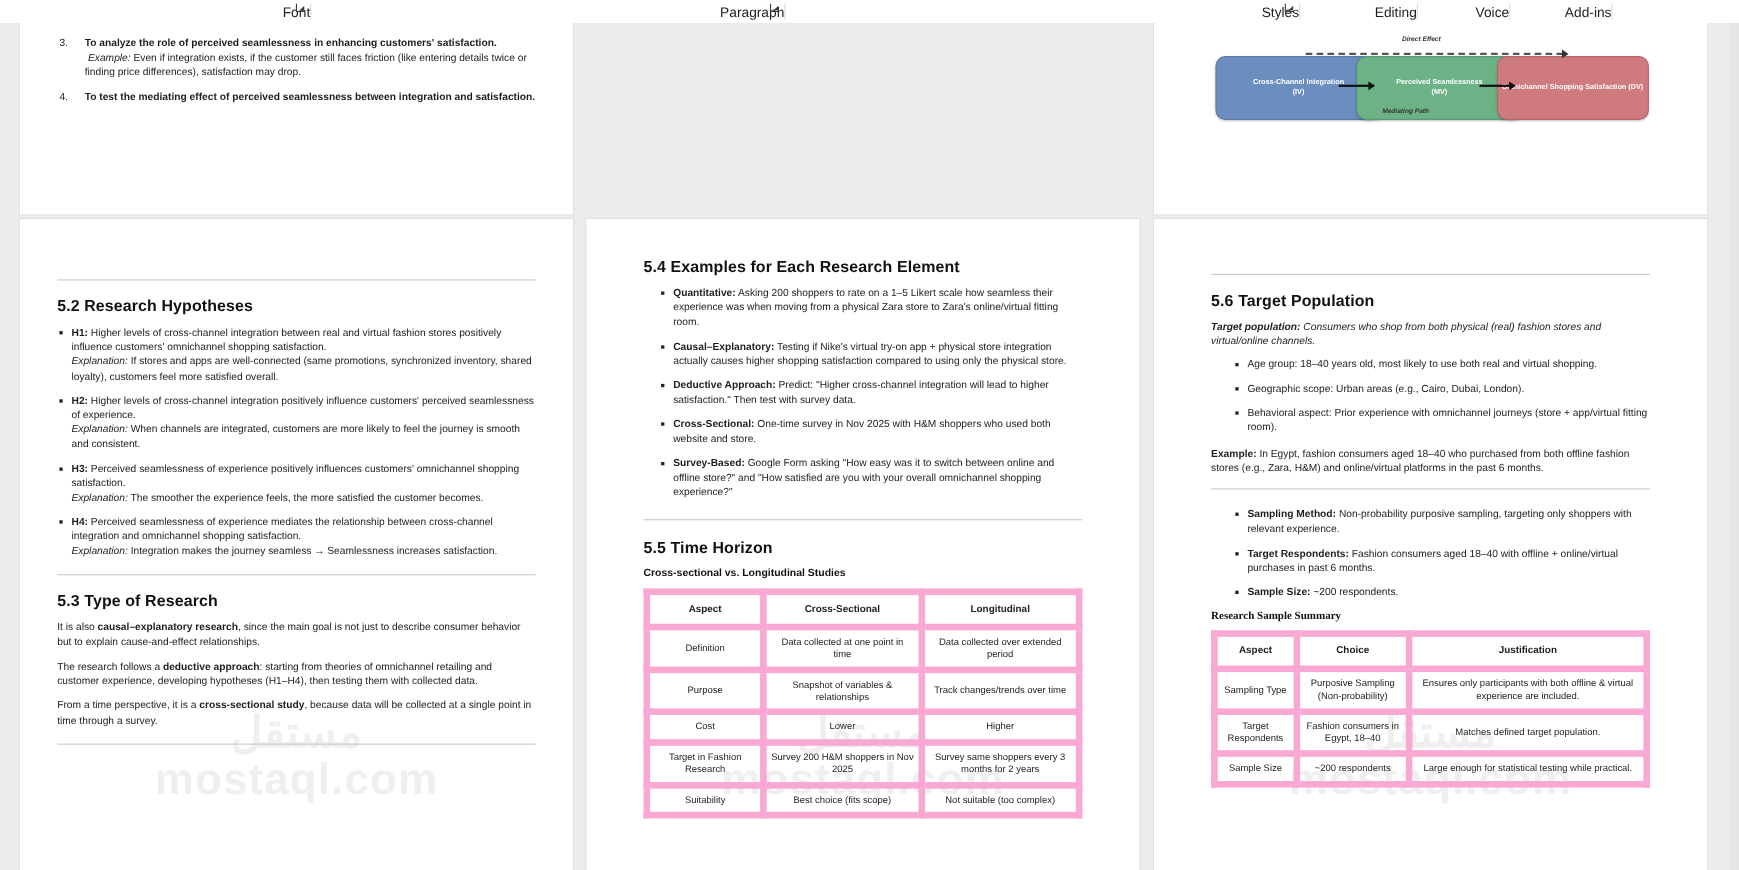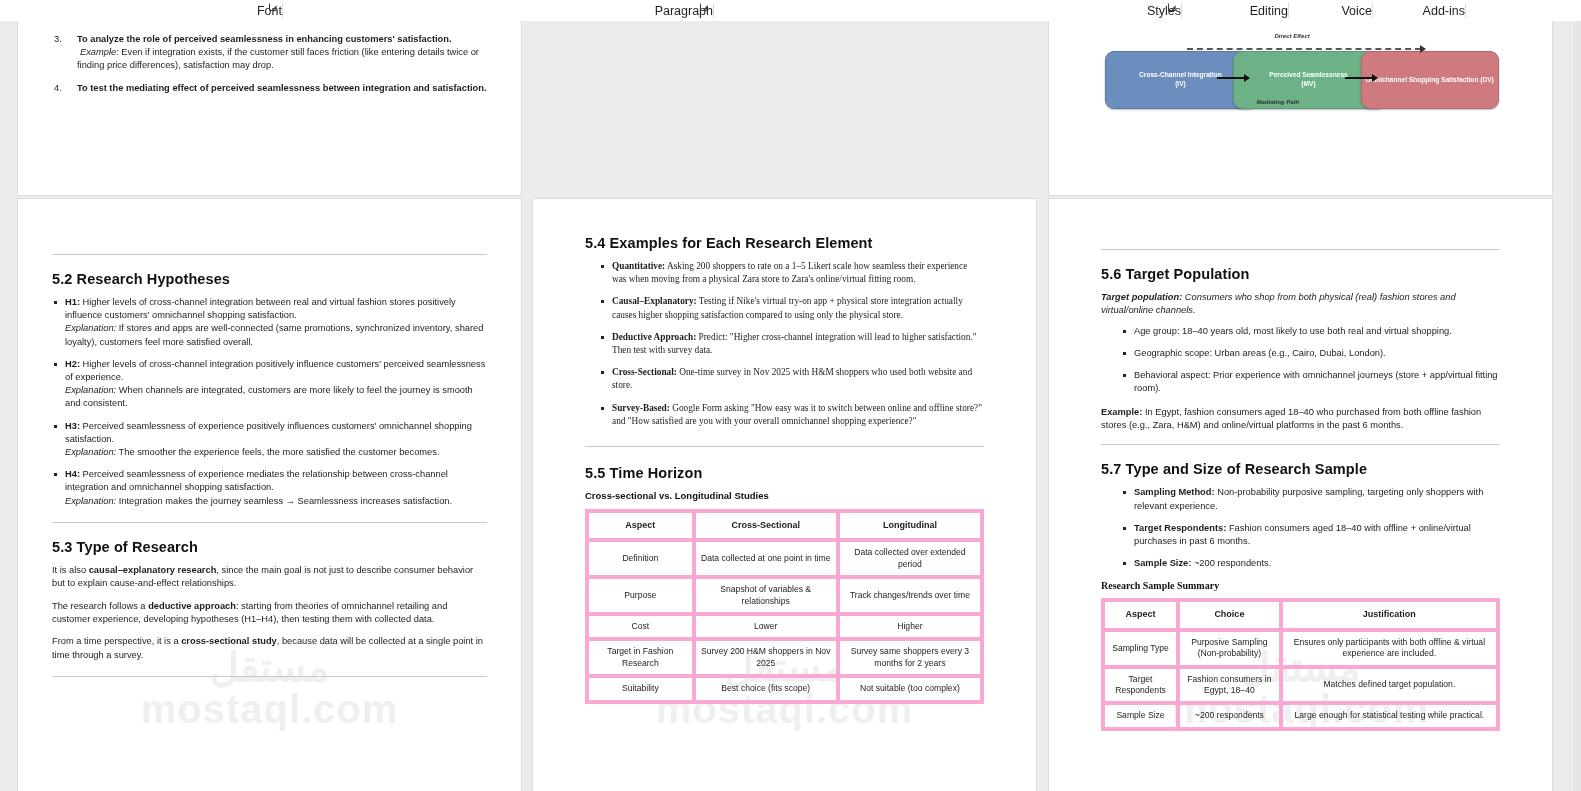--- a/index.html
+++ b/index.html
@@ -94,21 +94,21 @@
   ol.nl li .nm{position:absolute;left:2px;top:0;font-weight:normal;}
 
   hr.rule{border:none;border-top:1px solid #c9c9c9;margin:14px 0 16px 0;}
 
   
   table.doc{
     border-collapse:collapse;width:100%;
     font-size:8.6px;color:#1d1d1d;
   }
   table.doc th, table.doc td{
-    border:4px solid #f9a8d4;
+    border:6px solid #f9a8d4;
     text-align:center;vertical-align:middle;
     padding:5px 4px;line-height:11.4px;
   }
   table.doc th{font-weight:bold;font-size:9px;padding:7px 4px;}
 
   
   .diagram{position:relative;width:392px;height:86px;margin:0 auto;}
   .dbox{
     position:absolute;top:22px;height:56px;
     border-radius:9px;
@@ -296,21 +296,21 @@
 
   <div class="page" style="left:532px;top:177px;width:505px;height:640px;">
     <div class="pcontent" style="padding:0 52px;">
       <div class="wm">
         <div class="wm-ar">مستقل</div>
         <div class="wm-en">mostaql.com</div>
       </div>
       <div class="layer">
         <div class="h2" style="margin-top:36px;">5.4 Examples for Each Research Element</div>
 
-        <ul class="bl" style="margin-left:14px;font-family:Liberation Serif, serif;">
+        <ul class="bl" style="margin-left:14px;">
           <li><b>Quantitative:</b><span> Asking 200 shoppers to rate on a 1–5 Likert scale how seamless their experience was when moving from a physical Zara store to Zara's online/virtual fitting room.</span></li>
           <li><b>Causal–Explanatory:</b><span> Testing if Nike's virtual try-on app + physical store integration actually causes higher shopping satisfaction compared to using only the physical store.</span></li>
           <li><b>Deductive Approach:</b><span> Predict: "Higher cross-channel integration will lead to higher satisfaction." Then test with survey data.</span></li>
           <li><b>Cross-Sectional:</b><span> One-time survey in Nov 2025 with H&amp;M shoppers who used both website and store.</span></li>
           <li><b>Survey-Based:</b><span> Google Form asking "How easy was it to switch between online and offline store?" and "How satisfied are you with your overall omnichannel shopping experience?"</span></li>
         </ul>
 
         <hr class="rule" style="margin-top:18px;margin-bottom:18px;">
         <div class="h2">5.5 Time Horizon</div>
         <div class="sub-b" style="margin-bottom:8px;">Cross-sectional vs. Longitudinal Studies</div>
@@ -373,21 +373,20 @@
           <li>Age group: 18–40 years old, most likely to use both real and virtual shopping.</li>
           <li>Geographic scope: Urban areas (e.g., Cairo, Dubai, London).</li>
           <li>Behavioral aspect: Prior experience with omnichannel journeys (store + app/virtual fitting room).</li>
         </ul>
 
         <p class="para" style="margin-top:10px;">
           <b>Example:</b><span> In Egypt, fashion consumers aged 18–40 who purchased from both offline fashion stores (e.g., Zara, H&amp;M) and online/virtual platforms in the past 6 months.</span>
         </p>
 
         <hr class="rule" style="margin-top:12px;margin-bottom:16px;">
-        <div class="h2">5.7 Type and Size of Research Sample</div>
 
         <ul class="bl" style="margin-left:20px;">
           <li><b>Sampling Method:</b><span> Non-probability purposive sampling, targeting only shoppers with relevant experience.</span></li>
           <li><b>Target Respondents:</b><span> Fashion consumers aged 18–40 with offline + online/virtual purchases in past 6 months.</span></li>
           <li><b>Sample Size:</b><span> ~200 respondents.</span></li>
         </ul>
 
         <div class="sub-b" style="margin-top:10px;margin-bottom:7px;font-size:10px;font-family:Liberation Serif, serif;">Research Sample Summary</div>
 
         <table class="doc">

